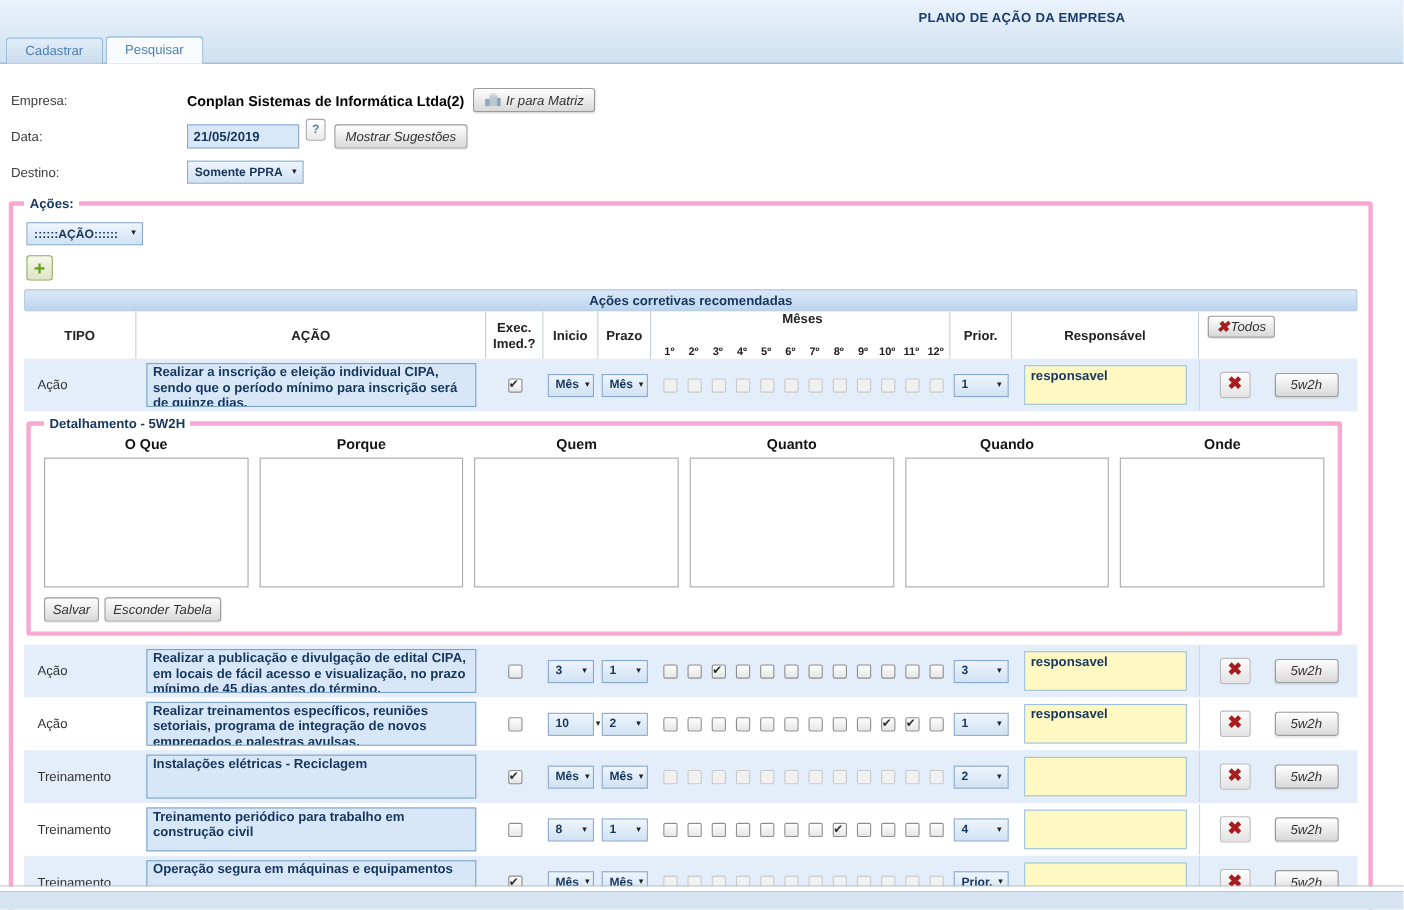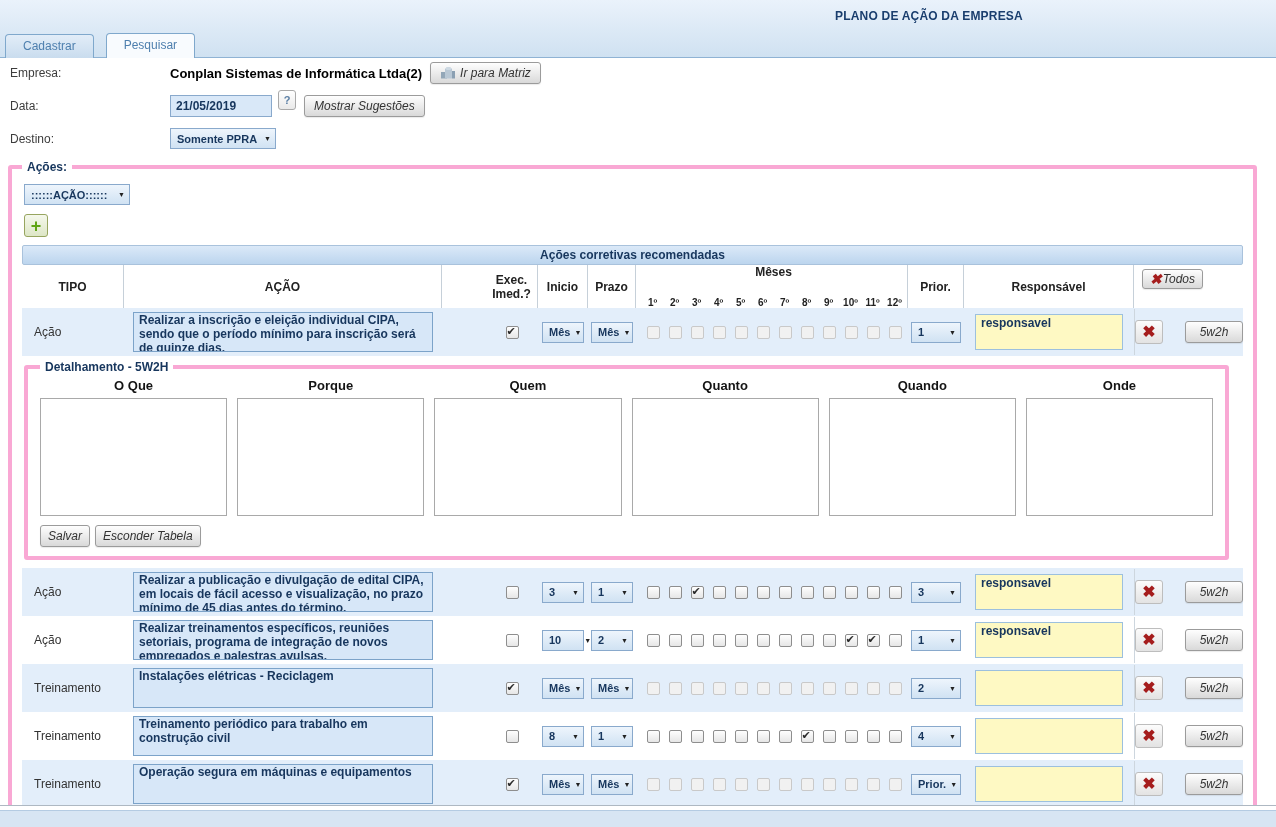--- a/index.html
+++ b/index.html
@@ -3,28 +3,28 @@
 <meta charset="utf-8">
 <style>
   html,body{margin:0;padding:0;width:1276px;height:827px;overflow:hidden;
     font-family:"Liberation Sans",sans-serif;background:#ffffff;}
   body{position:relative;font-size:12px;color:#333;}
 
   
   .bluehead{background:linear-gradient(#eaf2fb,#cfe1f1);}
   .topbar{position:relative;height:30px;}
   .page-title{position:absolute;left:835px;top:9px;font-size:12px;font-weight:bold;color:#1a3e6e;letter-spacing:.2px;}
-  .tabbar{height:27px;border-bottom:1px solid #8fb3d4;display:flex;align-items:flex-end;padding-left:5px;gap:12px;}
+  .tabbar{height:27px;border-bottom:1px solid #8fb3d4;display:flex;align-items:flex-end;padding-left:5px;gap:2px;}
   .tab{box-sizing:border-box;height:24px;padding:4px 17px 0;font-size:12px;color:#4e7fae;
     border:1px solid #7fa8cc;border-bottom:none;border-radius:4px 4px 0 0;
     background:linear-gradient(#e2edf8,#c9dcee);margin-bottom:-1px;cursor:pointer;}
   .tab.active{background:#f8fbfe;height:25px;z-index:2;}
 
   
-  .form{padding-top:4px;}
+  .form{padding-top:22px;}
   .form-row{display:flex;align-items:center;margin:0 0 11px 10px;}
   .form-label{width:160px;color:#3c3c3c;font-size:12px;}
   .empresa-value{font-weight:bold;color:#000000;font-size:13px;margin-right:8px;}
   .date-input{width:90px;height:18px;border:1px solid #89a9cc;background:#d9e8f8;
     font-weight:bold;color:#17365d;font-size:12px;padding:1px 5px;font-family:inherit;}
   .helpbtn{width:18px;height:20px;margin:0 8px 0 6px;border:1px solid #a9a9a9;border-radius:3px;
     background:linear-gradient(#ffffff,#e9e9e9);color:#5b7fa5;font-weight:bold;font-size:11px;
     transform:translateY(-6px);cursor:pointer;padding:0;}
   .btn{display:inline-flex;align-items:flex-start;gap:4px;border:1px solid #9b9b9b;border-radius:3px;
     background:linear-gradient(#fefefe,#d9d9d9);font-size:12px;color:#333;padding:3px 9px;
@@ -46,21 +46,21 @@
   .plus-icon{color:#5fa414;font-size:18px;font-weight:bold;line-height:14px;}
 
   
   .grid-title{height:18px;line-height:18px;text-align:center;font-weight:bold;color:#17365d;
     font-size:12px;background:linear-gradient(#dbe9f8,#bcd5ee);border:1px solid #a9c2dc;border-radius:2px;}
   .grid-header{display:flex;align-items:stretch;min-height:34px;}
   .hcell{display:flex;align-items:center;justify-content:center;text-align:center;
     font-weight:bold;color:#222;font-size:12px;border-right:1px solid #c6d0d9;box-sizing:border-box;}
   .c-tipo{width:102px;}
   .c-acao{width:318px;}
-  .c-exec{width:52px;margin-left:44px;}
+  .c-exec{width:52px;}
   .c-inicio{width:50px;}
   .c-prazo{width:48px;}
   .c-meses{width:272px;}
   .c-prior{width:56px;}
   .c-resp{width:170px;}
   .c-actions{flex:1;}
   .h-meses{flex-direction:column;justify-content:center;gap:18px;padding-left:4px;}
   .month-labels{display:flex;}
   .mlabel{width:22px;text-align:center;font-size:10px;font-weight:bold;color:#222;}
   .h-actions{border-right:none;justify-content:flex-start;padding:4px 0 0 8px;align-items:flex-start;}

